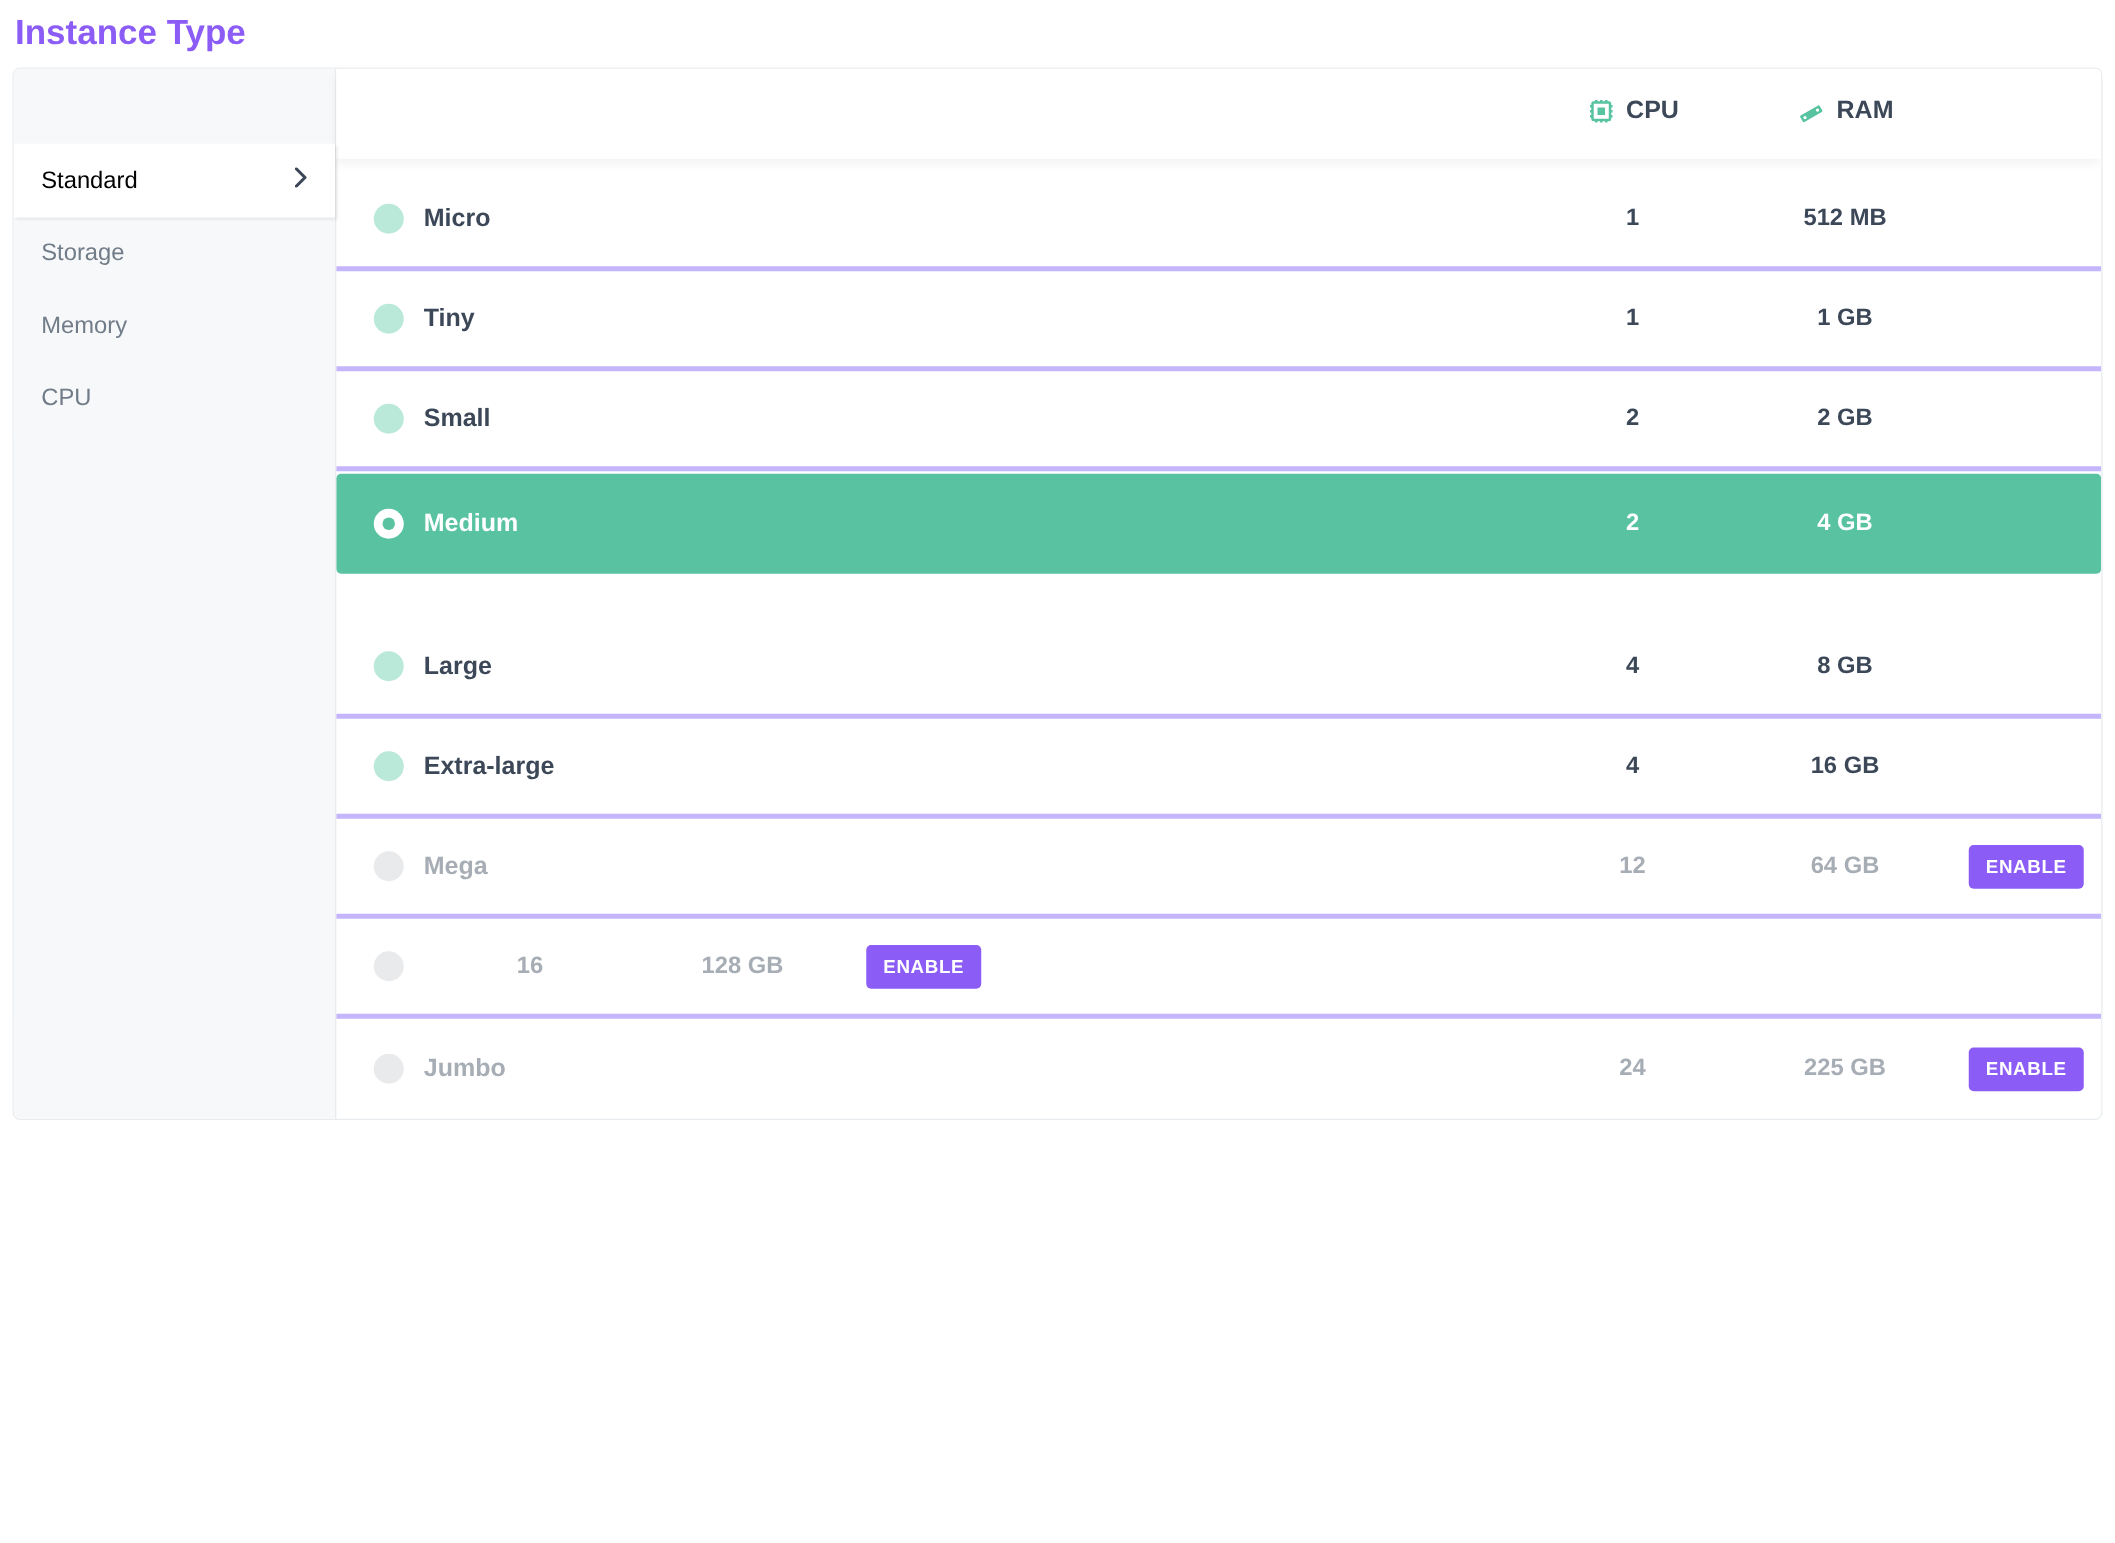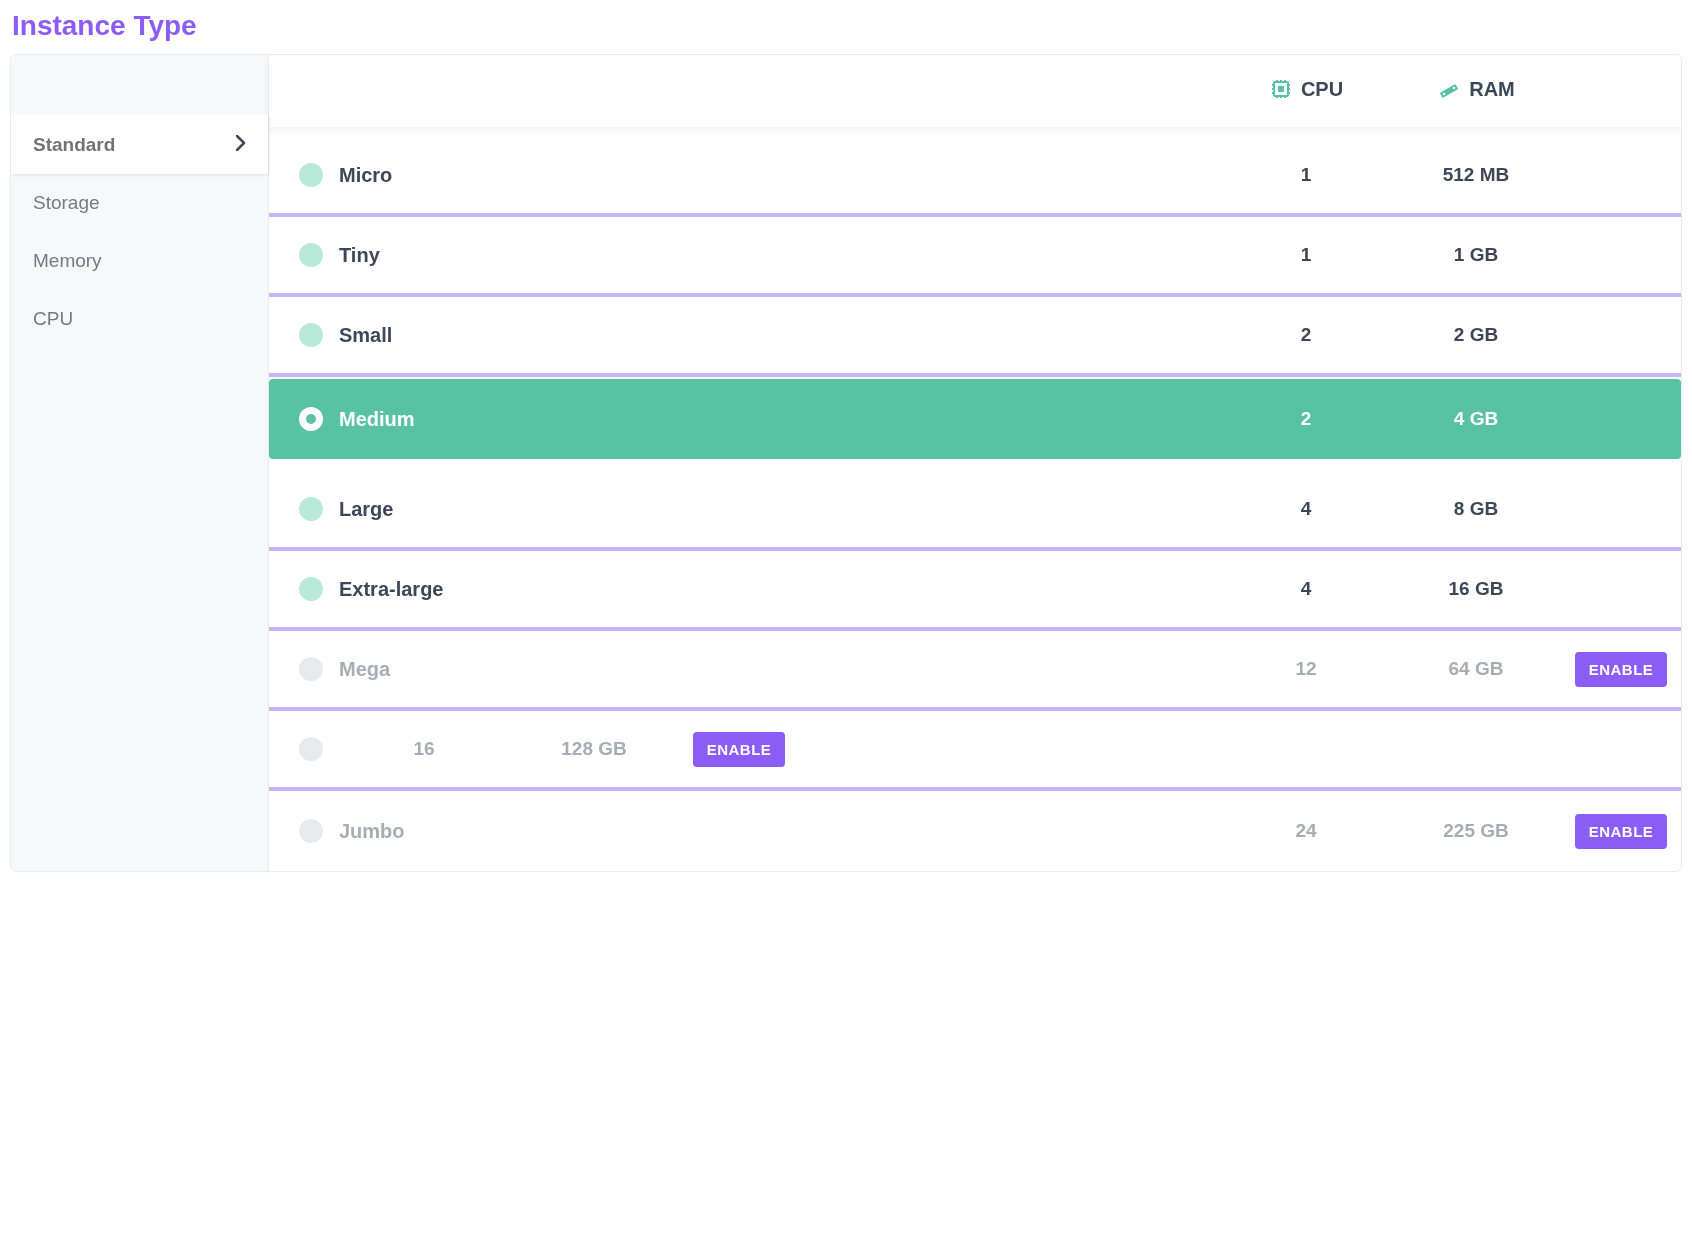--- a/index.html
+++ b/index.html
@@ -42,22 +42,22 @@
     align-items: center;
     justify-content: space-between;
     padding: 18px 22px;
     font-size: 19px;
     color: #717c89;
     cursor: pointer;
     background: #f7f8f9;
   }
   .sidebar-item.active {
     background: #ffffff;
-    font-weight: 700;
-    color: #737373;
+    font-weight: 400;
+    color: #000000;
     box-shadow: 2px 2px 2px rgba(0,0,0,0.06);
     position: relative;
     z-index: 2;
   }
   .sidebar-item .chevron {
     font-size: 20px;
     font-weight: 700;
     color: #3c4858;
   }
   
@@ -119,21 +119,21 @@
   }
   .row .cpu-val, .row .ram-val {
     font-size: 19px;
     font-weight: 700;
     color: #3c4858;
   }
   .row.selected {
     background: #59c3a1;
     border-radius: 4px;
     border-bottom: none;
-    margin-bottom: 12px;
+    margin-bottom: 36px;
     margin-top: 2px;
     justify-content: space-between;
   }
   .row.selected .name,
   .row.selected .cpu-val,
   .row.selected .ram-val {
     color: #ffffff;
   }
   .row.selected .radio {
     background: #ffffff;

